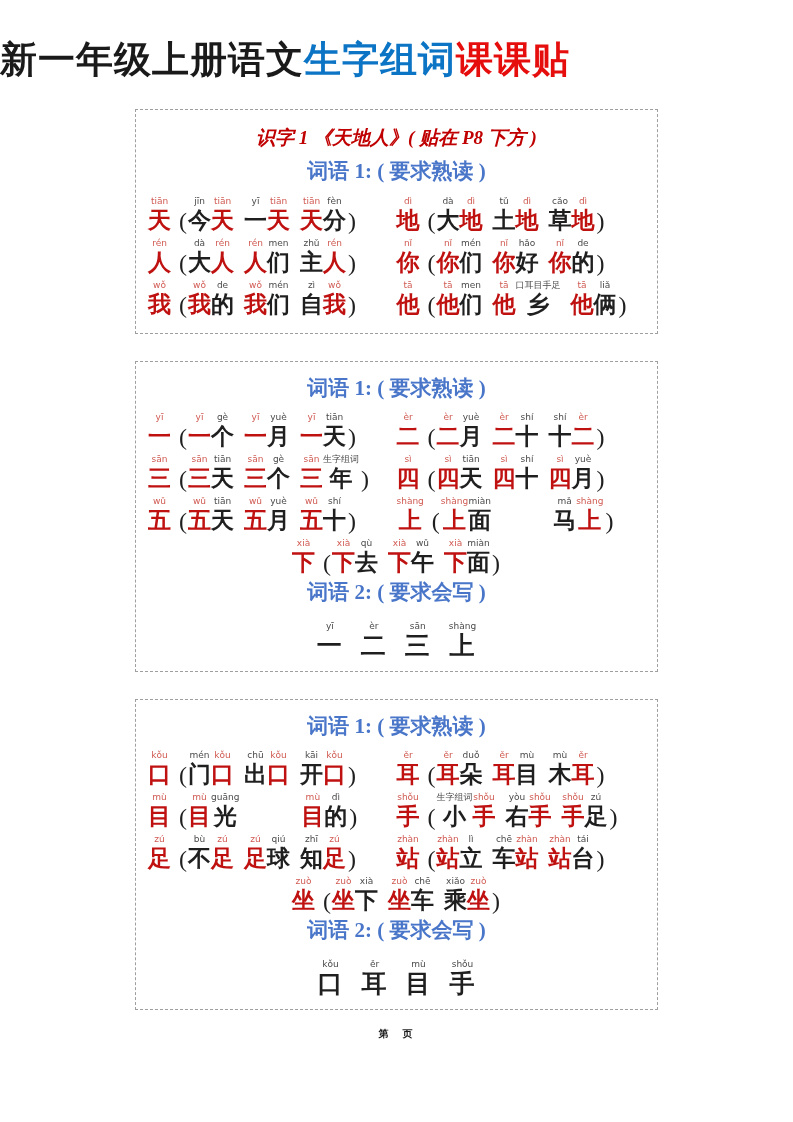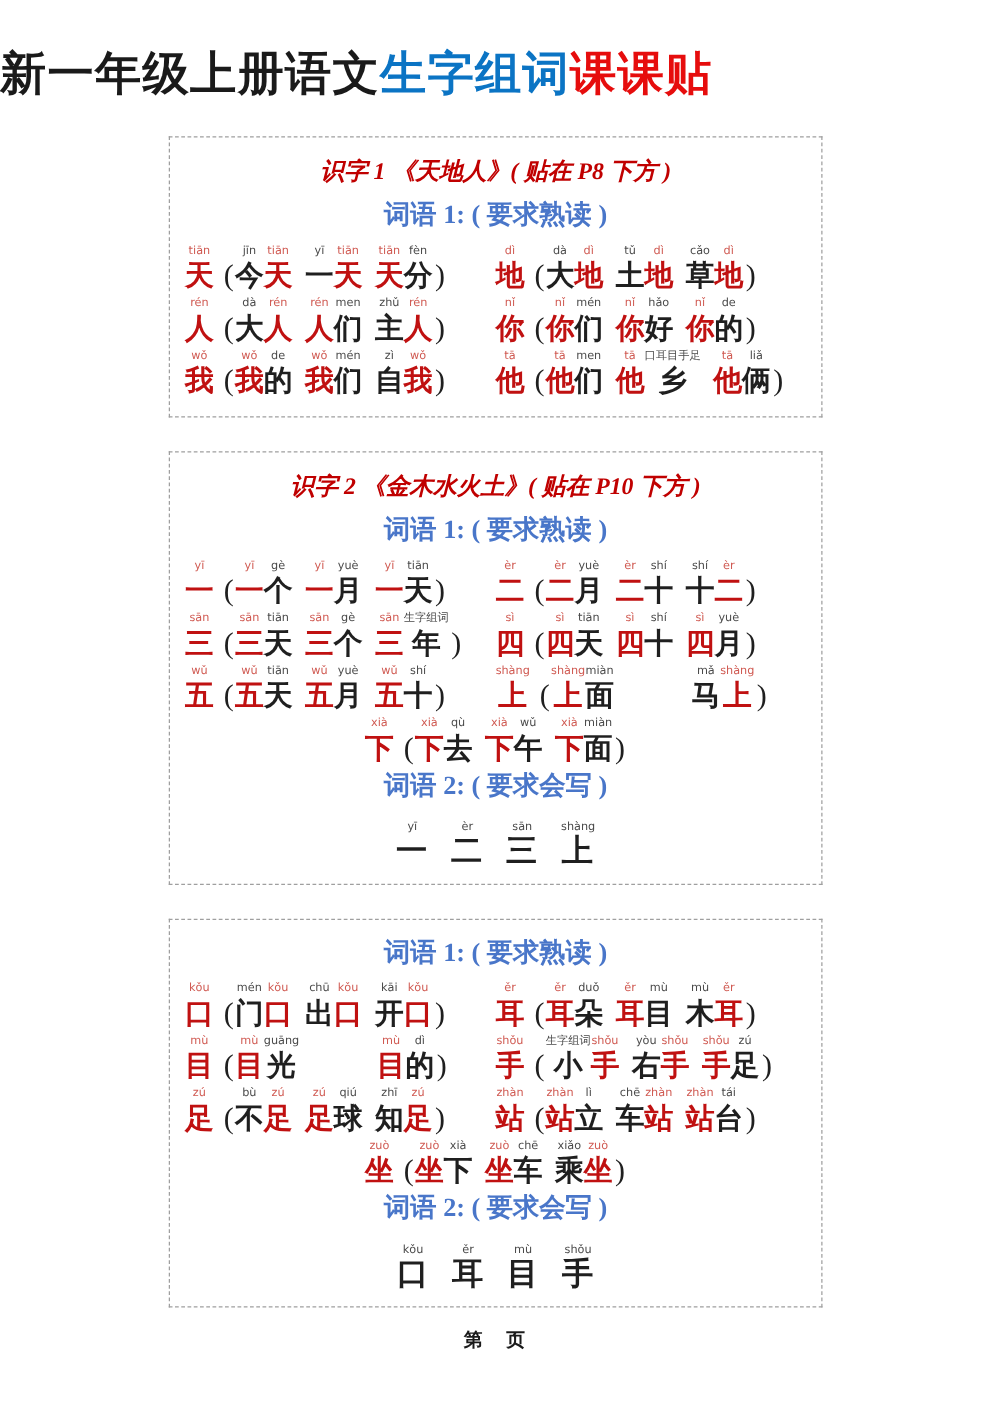--- a/index.html
+++ b/index.html
@@ -33,21 +33,21 @@
   .cell.head{margin-right:7px;}
   .cell.paren .ch{font-size:24px;font-weight:400;color:#1f1f1f;padding:0 1px;}
   .word{display:inline-flex;margin-right:10px;}
   .word:nth-last-child(2){margin-right:1px;}
   .word.spacer{width:42px;}
 
   .write-row{text-align:center;margin-top:4px;}
   .write-row .cell{margin:0 9px;}
   .write-row .ch{font-size:25px;letter-spacing:1px;}
 
-  .footer{text-align:center;font-size:15px;font-weight:700;color:#1a1a1a;letter-spacing:2px;margin-top:-10px;}
+  .footer{text-align:center;font-size:10px;font-weight:700;color:#1a1a1a;letter-spacing:2px;margin-top:-10px;}
 </style>
 </head>
 <body>
 
 <div class="page">
   <h1 class="title"><span class="t-black">新一年级上册语文</span><span class="t-blue">生字组词</span><span class="t-red">课课贴</span></h1>
 
   <div id="sections">
       <section class="box">
         <div class="sec-header">识字 1 《天地人》( 贴在 P8 下方 )</div>
@@ -317,21 +317,20 @@
               </span>
             </span>
             <span class="cell paren">
               <span class="py blk"></span>
               <span class="ch blk">)</span>
             </span>
           </span>
         </div>
       </section>
       <section class="box">
-        <div class="sec-header">识字 2 《金木水火土》( 贴在 P10 下方 )</div>
         <div class="sec-sub">词语 1: ( 要求熟读 )</div>
         <div class="char-row">
           <span class="group">
             <span class="cell head">
               <span class="py red">yī</span>
               <span class="ch red">一</span>
             </span>
             <span class="cell paren">
               <span class="py blk"></span>
               <span class="ch blk">(</span>

